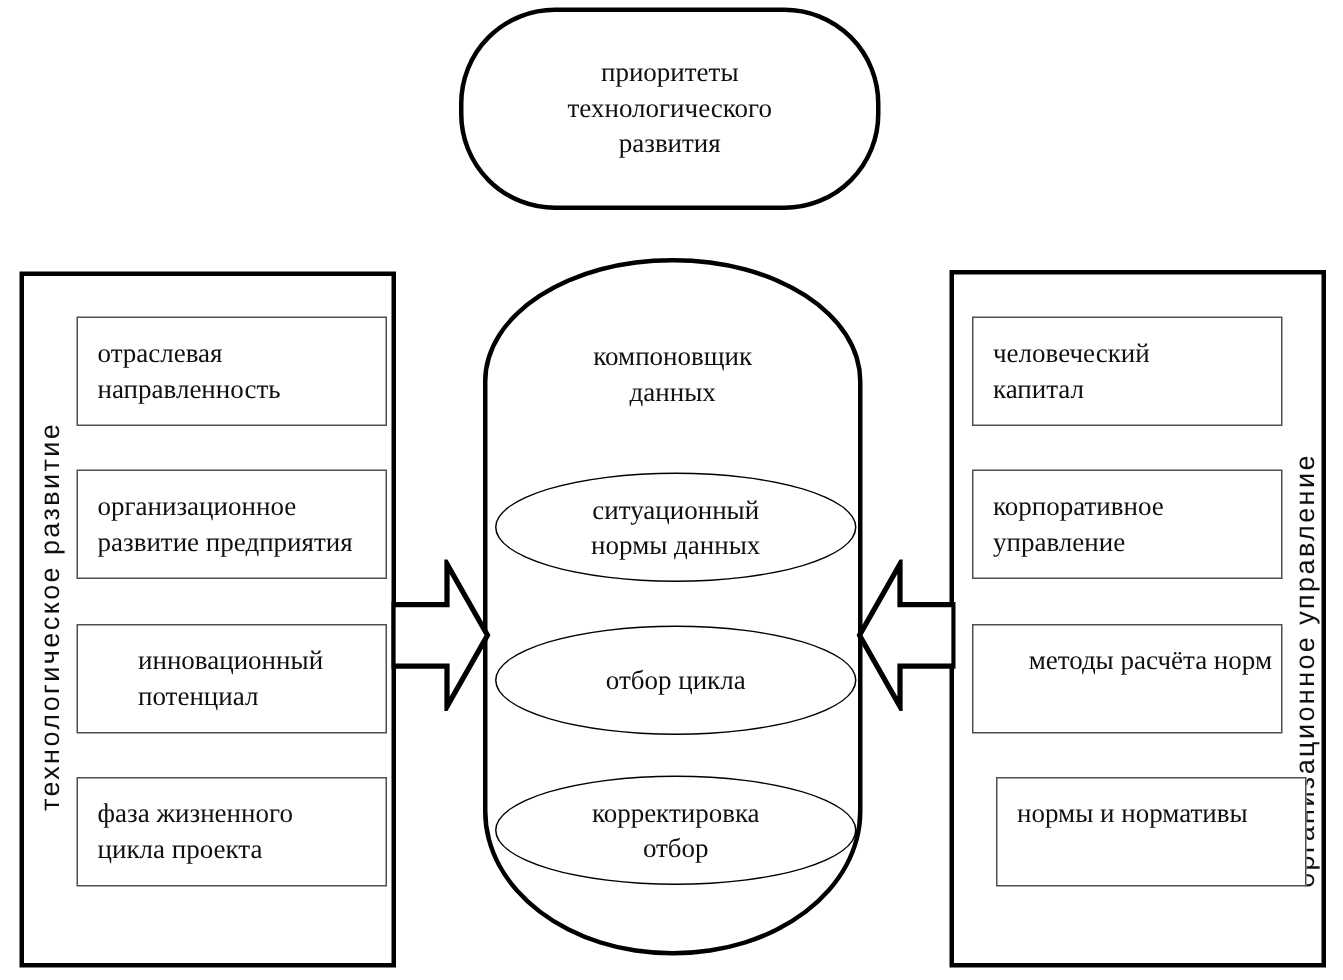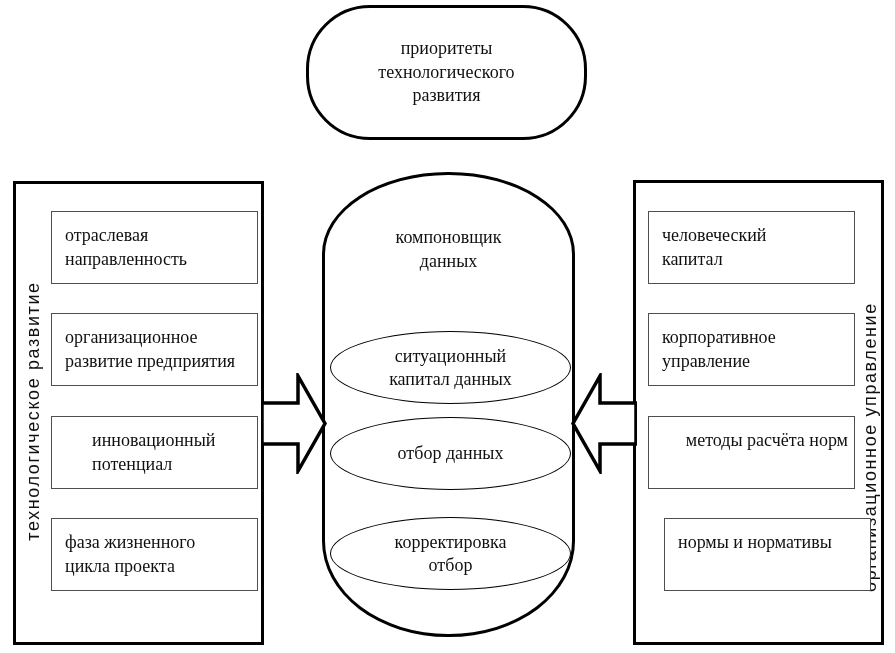--- a/index.html
+++ b/index.html
@@ -67,21 +67,21 @@
     text-align: center; font-size: 18px; line-height: 24px;
   }
   .ellipse {
     position: absolute; left: 5px; width: 241px; height: 73px;
     border: 1.5px solid #000; border-radius: 50%;
     box-sizing: border-box; background: #fff;
     display: flex; flex-direction: column;
     align-items: center; justify-content: center;
     text-align: center; font-size: 18px; line-height: 23px;
   }
-  .ellipse.e1 { top: 156px; text-align: center; }
+  .ellipse.e1 { top: 140px; text-align: center; }
   .ellipse.e2 { top: 242px; }
   .ellipse.e3 { top: 342px; }
 
   
   .arrow { position: absolute; z-index: 5; }
   .arrow-left  { left: 261px; top: 373px; }
   .arrow-right { left: 571px; top: 373px; }
 
   .ln { white-space: nowrap; font-family: Liberation Serif, serif; }
 </style>
@@ -136,24 +136,24 @@
     </div>
   </div>
 
   <div class="cylinder">
     <div class="cyl-title">
       <div class="ln">компоновщик</div>
       <div class="ln">данных</div>
     </div>
     <div class="ellipse e1">
       <div class="ln">ситуационный</div>
-      <div class="ln">капитал данных</div>
+      <div class="ln">нормы данных</div>
     </div>
     <div class="ellipse e2">
-      <div class="ln">отбор данных</div>
+      <div class="ln">отбор цикла</div>
     </div>
     <div class="ellipse e3">
       <div class="ln">корректировка</div>
       <div class="ln">отбор</div>
     </div>
   </div>
 
   <svg class="arrow arrow-left" width="66" height="101" viewBox="0 0 66 101">
     <polygon points="1,30 37,30 37,3 64,50.5 37,98 37,71 1,71" fill="#ffffff" stroke="#000000" stroke-width="3.5" stroke-linejoin="miter"></polygon>
   </svg>

